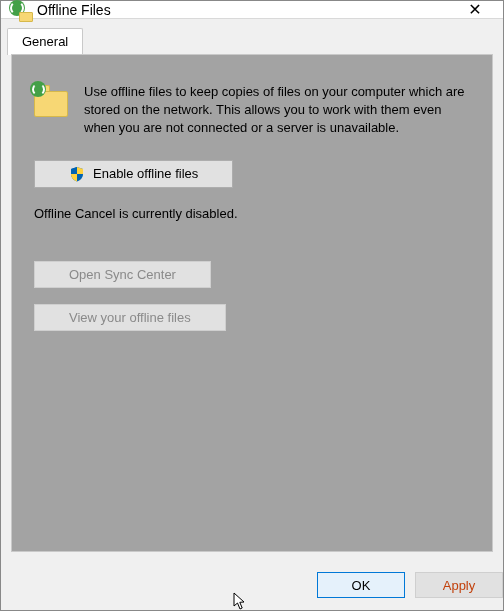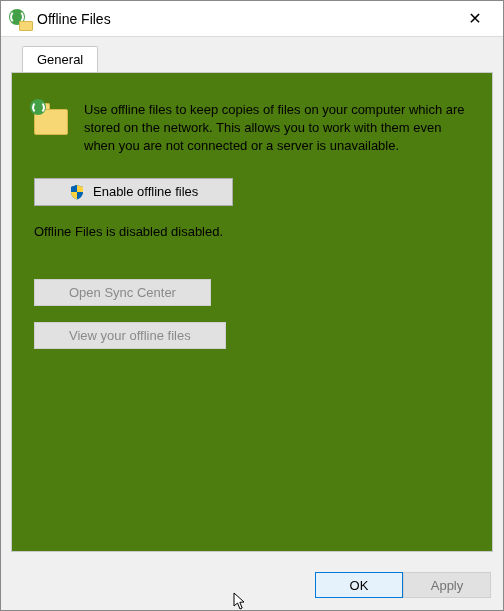--- a/index.html
+++ b/index.html
@@ -16,21 +16,21 @@
   }
   .window {
     width: 504px;
     height: 611px;
     background: #f0f0f0;
     border: 1px solid #888;
     display: flex;
     flex-direction: column;
   }
   .titlebar {
-    height: 36px;
+    height: 18px;
     background: #fff;
     display: flex;
     align-items: center;
     padding: 0 6px 0 8px;
     border-bottom: 1px solid #d9d9d9;
   }
   .titlebar .icon-slot {
     width: 20px; height: 20px; margin-right: 8px;
     position: relative;
   }
@@ -51,38 +51,38 @@
   }
   .title-text { font-size: 14px; color:#000; flex:0 0 auto;}
   .spacer { flex:1; }
   .close-btn {
     width: 44px; height: 30px;
     display:flex; align-items:center; justify-content:center;
     font-size: 16px; color:#000; cursor:pointer;
   }
 
   .tabstrip {
-    padding: 8px 10px 0 21px;
+    padding: 8px 10px 0 6px;
     background:#f0f0f0;
     border-radius:12px;
   }
   .tab {
     display:inline-block;
     padding: 5px 14px 6px 14px;
     background:#ffffff;
     border:1px solid #c9c9c9;
     border-bottom:none;
     border-radius: 2px 2px 0 0;
     font-size:13px;
     position:relative;
     top:1px;
   }
   .tab-content {
     margin: 0 10px 8px 10px;
-    background:#4d7c0f;
+    background:#a3a3a3;
     border:1px solid #c9c9c9;
     flex:1;
     padding: 28px 22px 20px 22px;
     position:relative;
   }
   .intro {
     display:flex;
     gap:14px;
     margin-bottom: 22px;
   }
@@ -138,37 +138,38 @@
   .status-line { margin: 18px 0 40px 0; }
 
   .section-btn-row { margin-bottom: 16px; }
   .helper-text { line-height:1.45; margin-bottom: 34px; }
 
   .button-bar {
     height:50px;
     display:flex;
     align-items:center;
     justify-content:flex-end;
-    padding: 0 12px;
+    gap:10px;
+    padding: 0 0;
     background:#f0f0f0;
     position:relative;
   }
   .dlg-btn {
     width:88px; height:26px;
     background:#e1e1e1;
     border:1px solid #adadad;
     font-size:13px;
     cursor:pointer;
   }
   .dlg-btn.primary {
     border:1px solid #0078d7;
     background:#e5f1fb;
   }
   .dlg-btn.disabled {
-    color:#737373;
+    color:#c2410c;
     border-color:#cfcfcf;
     pointer-events:none;
   }
   .cursor {
     position:absolute;
     left:232px; bottom:-2px;
     width:16px; height:20px; pointer-events:none;
   }
 </style>
 </head>
@@ -210,21 +211,21 @@
         <svg class="shield-icon" viewBox="0 0 16 16">
           <path d="M8 1 L14 3 V8 C14 12 11 14.5 8 15.5 C5 14.5 2 12 2 8 V3 Z" fill="#0063b1"></path>
           <path d="M8 1 L14 3 V8 L8 8 Z" fill="#ffd23e"></path>
           <path d="M8 8 L8 15.5 C5 14.5 2 12 2 8 L8 8 Z" fill="#ffd23e"></path>
           <path d="M8 1 L2 3 V8 L8 8 Z" fill="#0063b1"></path>
         </svg>
         <span>Enable offline files</span>
       </button>
     </div>
 
-    <div class="status-line">Offline Files is disabled disabled.</div>
+    <div class="status-line">Offline Cancel is currently disabled.</div>
 
     <div class="section-btn-row">
       <button class="btn disabled">
         <span>Open Sync Center</span>
       </button>
     </div>
 
 
     <div class="section-btn-row">
       <button class="btn disabled">

